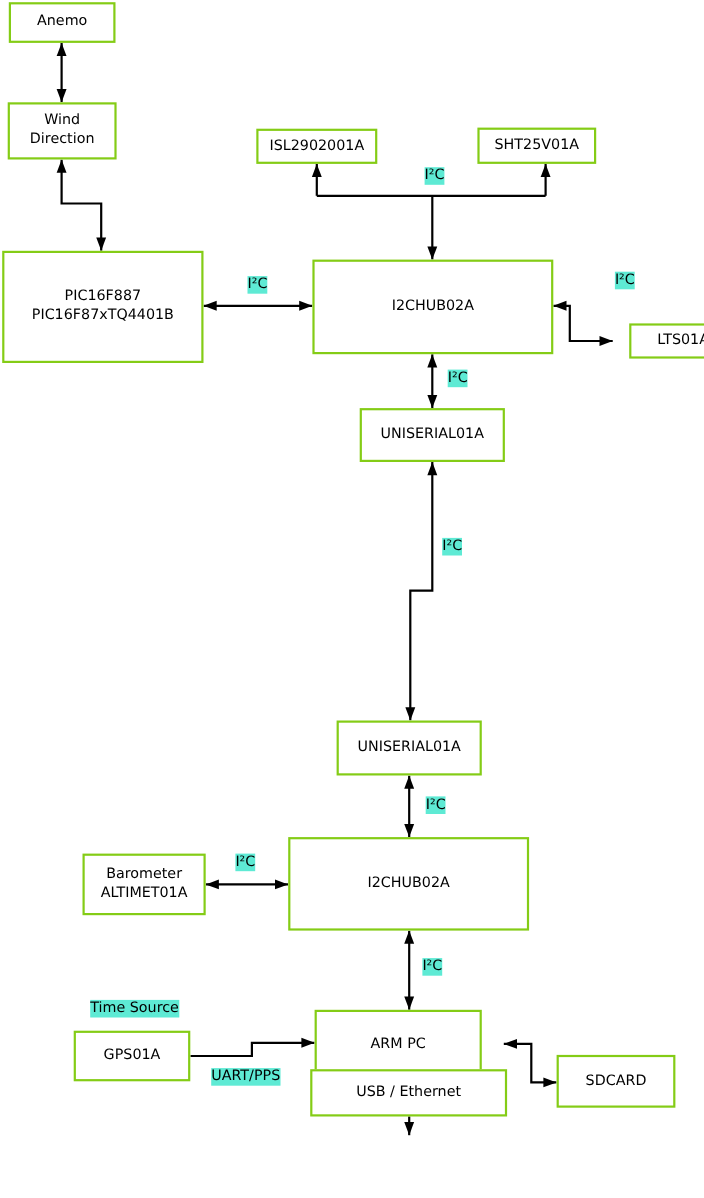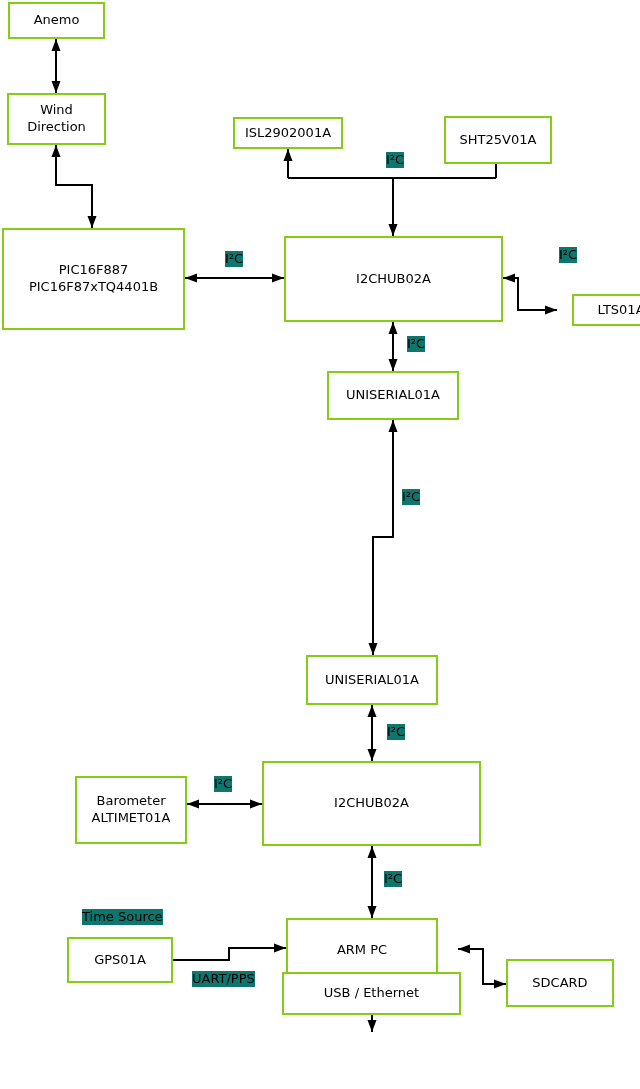--- a/index.html
+++ b/index.html
@@ -10,21 +10,21 @@
   }
   .node {
     position:absolute; box-sizing:border-box;
     border:2px solid #84cc16; background:#fff;
     display:flex; align-items:center; justify-content:center;
     text-align:center; font-size:13px; line-height:1.3;
     white-space:pre-line;
   }
   .elabel {
     position:absolute; font-size:13px; line-height:1.2;
-    white-space:nowrap; background:#0f766e;
+    white-space:nowrap; background:#5eead4;
   }
   svg.edges { position:absolute; left:0; top:0; width:640px; height:1089px; }
   svg.edges polyline { fill:none; stroke:#000; stroke-width:2; }
 </style>
 </head>
 <body>
 
 <svg class="edges" xmlns="http://www.w3.org/2000/svg">
   <defs>
     <marker id="arr" markerUnits="userSpaceOnUse" markerWidth="14" markerHeight="11" refX="12.5" refY="5" orient="auto-start-reverse">
@@ -51,27 +51,27 @@
   <polyline points="458,949 483,949 483,984 506,984" marker-start="url(#arr)" marker-end="url(#arr)"></polyline>
   <polyline points="372,982 372,1032" marker-start="url(#arr)" marker-end="url(#arr)"></polyline>
 </svg>
 
 <div class="node" style="left:8px;   top:2px;    width:97px;  height:37px">Anemo</div>
 <div class="node" style="left:7px;   top:93px;   width:99px;  height:52px">Wind
 Direction</div>
 <div class="node" style="left:2px;   top:228px;  width:183px; height:102px">PIC16F887
 PIC16F87xTQ4401B</div>
 <div class="node" style="left:233px; top:117px;  width:110px; height:32px">ISL2902001A</div>
-<div class="node" style="left:444px; top:116px;  width:108px; height:48px">SHT25V01A</div>
+<div class="node" style="left:434px; top:116px;  width:108px; height:33px">SHT25V01A</div>
 <div class="node" style="left:284px; top:236px;  width:219px; height:86px">I2CHUB02A</div>
 <div class="node" style="left:572px; top:294px;  width:98px;  height:32px">LTS01A</div>
 <div class="node" style="left:327px; top:371px;  width:132px; height:49px">UNISERIAL01A</div>
 <div class="node" style="left:306px; top:655px;  width:132px; height:50px">UNISERIAL01A</div>
 <div class="node" style="left:262px; top:761px;  width:219px; height:85px">I2CHUB02A</div>
-<div class="node" style="left:75px;  top:776px;  width:112px; height:68px">Barometer
+<div class="node" style="left:75px;  top:776px;  width:112px; height:56px">Barometer
 ALTIMET01A</div>
 <div class="node" style="left:286px; top:918px;  width:152px; height:64px">ARM PC</div>
 <div class="node" style="left:67px;  top:937px;  width:106px; height:46px">GPS01A</div>
 <div class="node" style="left:506px; top:959px;  width:108px; height:48px">SDCARD</div>
 <div class="node" style="left:282px; top:972px; width:179px; height:43px">USB / Ethernet</div>
 
 <span class="elabel" style="left:386px; top:152px">I²C</span>
 <span class="elabel" style="left:225px; top:251px">I²C</span>
 <span class="elabel" style="left:559px; top:247px">I²C</span>
 <span class="elabel" style="left:407px; top:336px">I²C</span>

